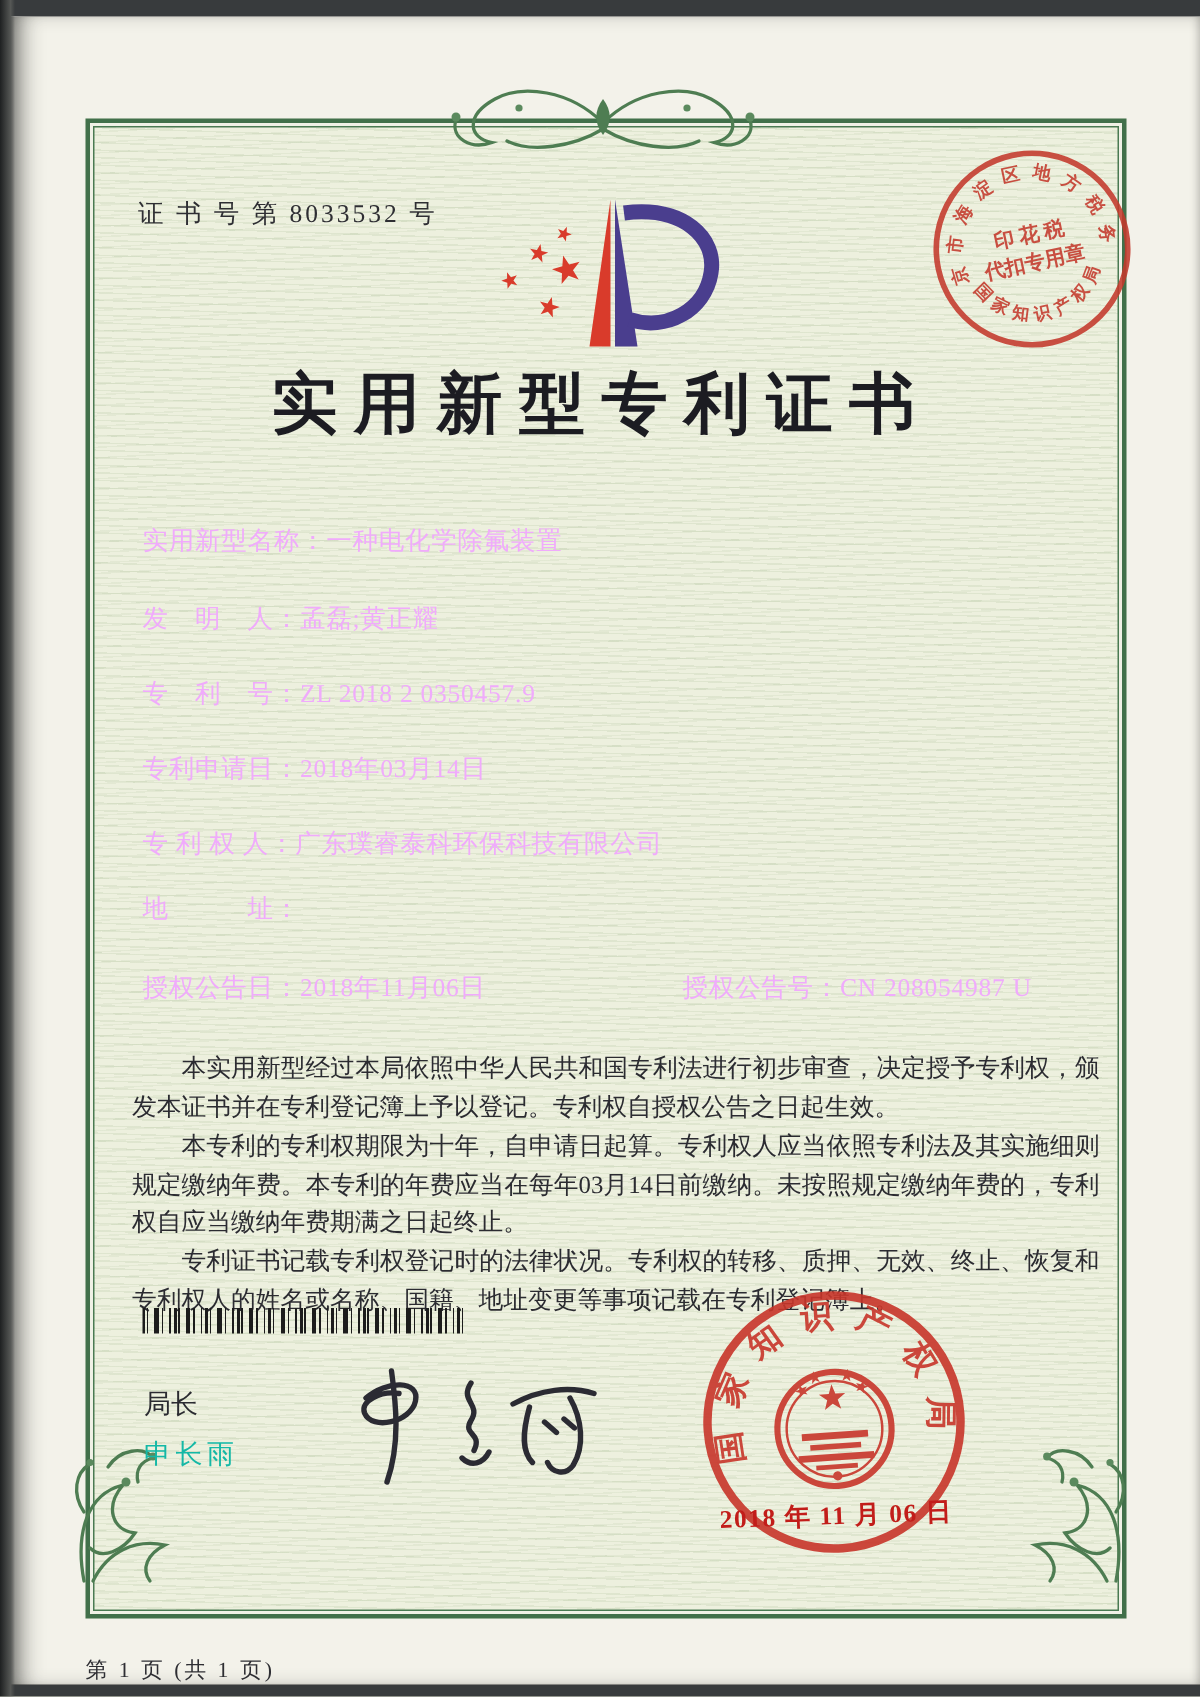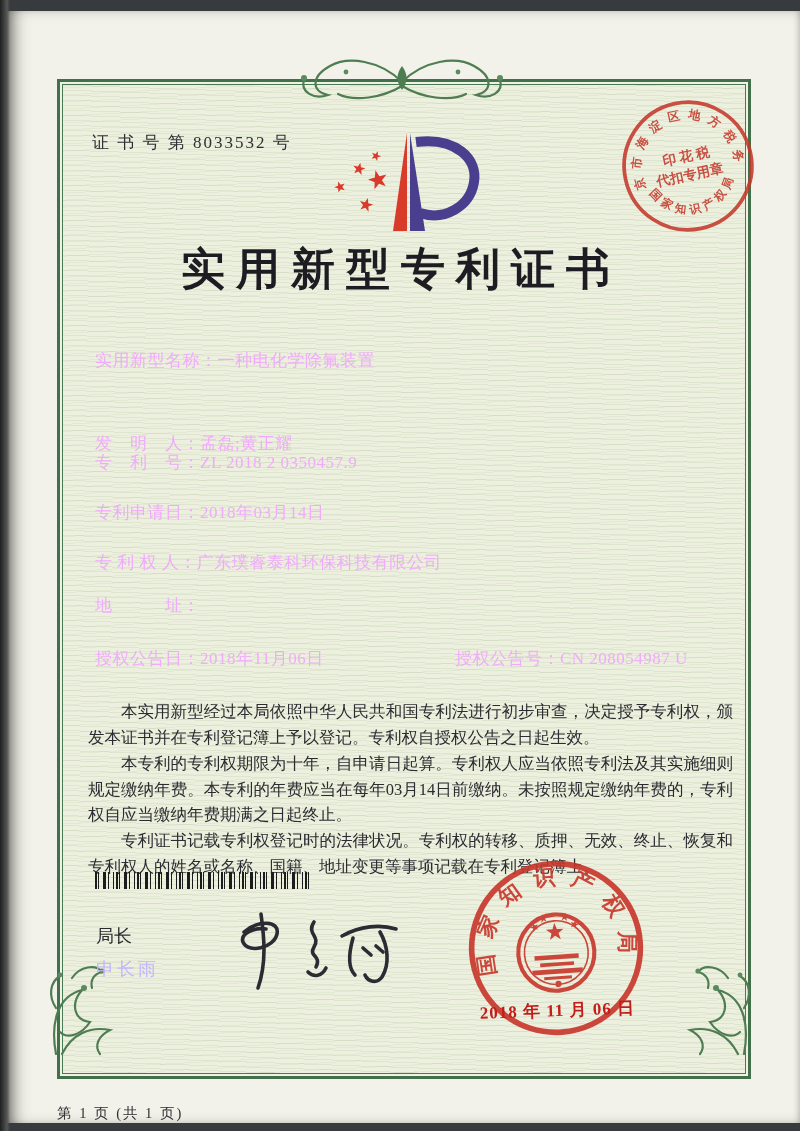--- a/index.html
+++ b/index.html
@@ -34,21 +34,21 @@
   .addr-row{display:flex;align-items:flex-start;width:640px;}
   .addr-val{white-space:pre-line;line-height:26px;}
   .grant-no{left:455px;}
   .para{left:88px;width:645px;font-size:16.5px;line-height:25.5px;color:#2b2b31;
     text-indent:2em;text-align:justify;margin-top:18px;}
   .barcode{left:95px;top:872px;width:216px;height:17px;
     background:
       repeating-linear-gradient(90deg,#1c1c1c 0 2px,transparent 2px 3px,#1c1c1c 3px 4px,transparent 4px 8px,#1c1c1c 8px 11px,transparent 11px 13px,#1c1c1c 13px 14px,transparent 14px 18px,#1c1c1c 18px 19px,transparent 19px 21px);
   }
   .sig-title{left:96px;top:924px;font-size:18px;color:#2b2b31;font-family:"Liberation Sans",sans-serif;}
-  .sig-name{left:96px;top:957px;font-size:18px;color:#c4b5fd;letter-spacing:3px;font-family:"Liberation Sans",sans-serif;}
+  .sig-name{left:96px;top:957px;font-size:18px;color:#14b8a6;letter-spacing:3px;font-family:"Liberation Sans",sans-serif;}
   .seal-date{left:470px;top:999px;width:175px;text-align:center;
     font-size:17px;font-weight:bold;color:#c21d1a;letter-spacing:1px;transform:rotate(-2deg);}
   .footer{left:57px;top:1104px;width:688px;text-align:left;font-size:14.5px;color:#2e2e33;letter-spacing:2px;}
   svg{display:block;}
 </style>
 </head>
 <body>
 
 <div class="abs paper"></div>
 <div class="abs spine"></div>
@@ -127,21 +127,21 @@
   <text font-size="11" font-weight="bold" fill="#c4392c" letter-spacing="4">
     <textPath href="#tsBot" startOffset="50%" text-anchor="middle">国家知识产权局</textPath>
   </text>
   <text x="65" y="60" font-size="13" font-weight="bold" fill="#c4392c" text-anchor="middle">印 花 税</text>
   <text x="65" y="78" font-size="13" font-weight="bold" fill="#c4392c" text-anchor="middle">代扣专用章</text>
 </svg>
 
 <div class="abs title">实用新型专利证书</div>
 
 <div class="abs field" style="top:349px;">实用新型名称：一种电化学除氟装置</div>
-<div class="abs field" style="top:401px;margin-top:31px;">发　明　人：孟磊;黄正耀</div>
+<div class="abs field" style="top:401px;">发　明　人：孟磊;黄正耀</div>
 <div class="abs field" style="top:451px;">专　利　号：ZL 2018 2 0350457.9</div>
 <div class="abs field" style="top:501px;">专利申请日：2018年03月14日</div>
 <div class="abs field" style="top:551px;">专 利 权 人：广东璞睿泰科环保科技有限公司</div>
 <div class="abs field addr-row" style="top:594px;flex-direction:column;">
   <span>地　　　址：</span>
 </div>
 <div class="abs field" style="top:647px;">授权公告日：2018年11月06日</div>
 <div class="abs field grant-no" style="top:647px;">授权公告号：CN 208054987 U</div>
 
 <div class="abs para" style="top:681px;">本实用新型经过本局依照中华人民共和国专利法进行初步审查，决定授予专利权，颁发本证书并在专利登记簿上予以登记。专利权自授权公告之日起生效。</div>

